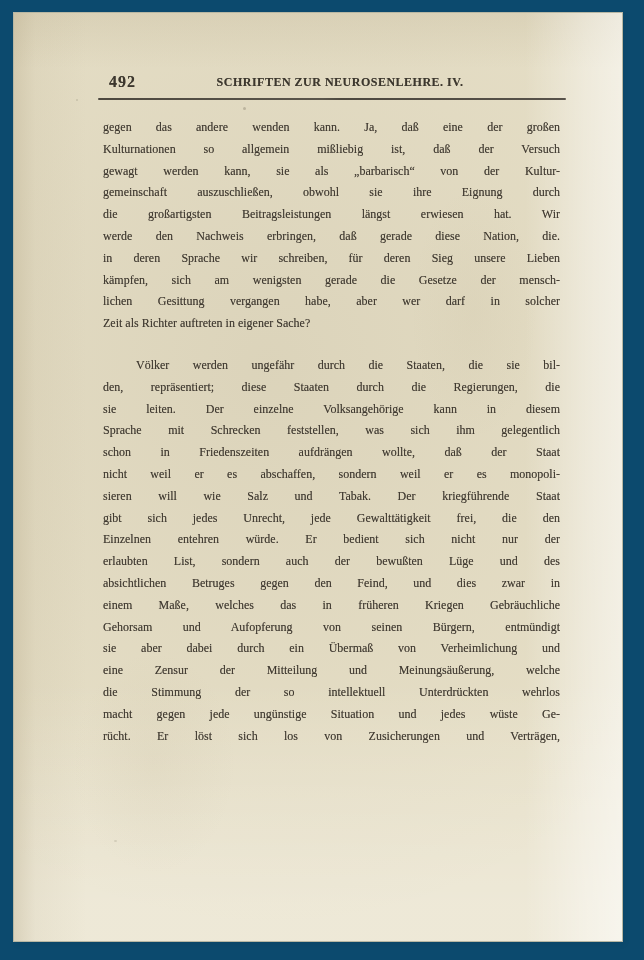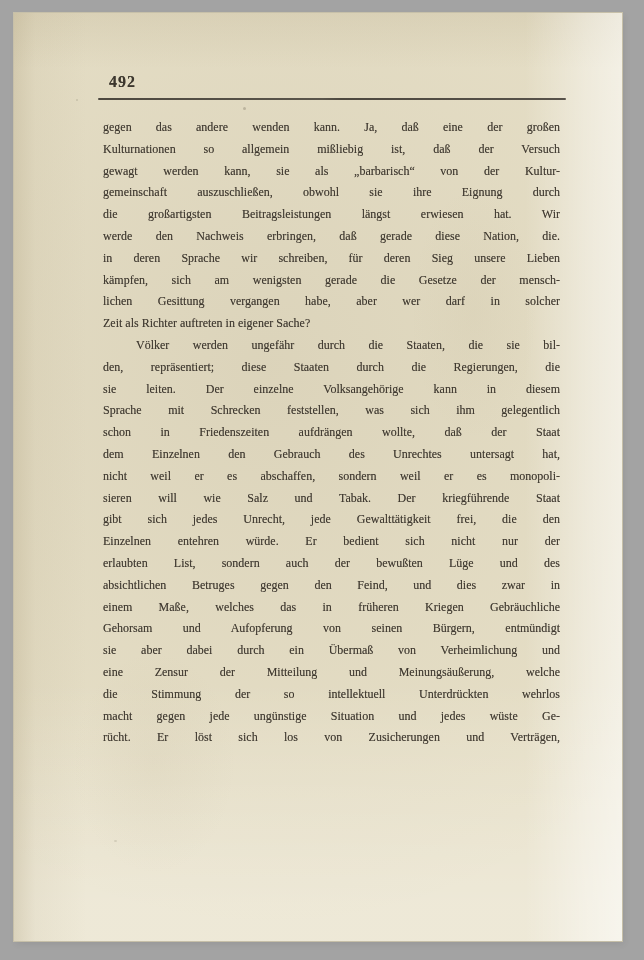--- a/index.html
+++ b/index.html
@@ -8,21 +8,21 @@
     width: 644px;
     height: 960px;
     background: #ffffff;
     overflow: hidden;
     font-family: "Liberation Serif", "DejaVu Serif", serif;
   }
   .scan-area {
     position: relative;
     width: 644px;
     height: 960px;
-    background: #a3a3a3;
+    background: #0c4a6e;
   }
   .page {
     position: absolute;
     left: 14px;
     top: 13px;
     width: 608px;
     height: 928px;
     background:
       linear-gradient(90deg,
         rgba(176,162,128,0.32) 0%, rgba(176,162,128,0.10) 3.5%,
@@ -87,21 +87,21 @@
     line-height: 21.8px;
     font-size: 12px;
     text-align: justify;
     text-align-last: justify;
     text-justify: inter-word;
     overflow: hidden;
     white-space: normal;
     color: #403a31;
     text-shadow: 0 0 0.55px rgba(64,58,49,0.5);
   }
-  .line.indent { padding-left: 33px; }
+  .line.indent { padding-left: 33px; margin-top: 20px; }
   .line.flush { text-align-last: left; }
   .speck {
     position: absolute;
     border-radius: 50%;
     background: rgba(90,82,64,0.55);
   }
   .speck.s1 { left: 229px; top: 94px; width: 3px; height: 3px; opacity: 0.5; }
   .speck.s2 { left: 62px;  top: 86px; width: 2px; height: 2px; opacity: 0.35; }
   .speck.s3 { left: 100px; top: 827px; width: 3px; height: 2px; opacity: 0.3; }
   .stain {
@@ -121,41 +121,41 @@
 </head>
 <body>
 
 <div class="scan-area">
   <div class="page">
     <div class="stain a"></div>
     <div class="stain b"></div>
 
     <div class="header-row">
       <span class="page-number">492</span>
+      <span class="running-title">SCHRIFTEN ZUR NEUROSENLEHRE. IV.</span>
     </div>
 
     <div class="header-rule"></div>
 
     <div class="page-body">
         <div class="line">gegen das andere wenden kann. Ja, daß eine der großen</div>
         <div class="line">Kulturnationen so allgemein mißliebig ist, daß der Versuch</div>
         <div class="line">gewagt werden kann, sie als „barbarisch“ von der Kultur-</div>
         <div class="line">gemeinschaft auszuschließen, obwohl sie ihre Eignung durch</div>
         <div class="line">die großartigsten Beitragsleistungen längst erwiesen hat. Wir</div>
         <div class="line">werde den Nachweis erbringen, daß gerade diese Nation, die.</div>
         <div class="line">in deren Sprache wir schreiben, für deren Sieg unsere Lieben</div>
         <div class="line">kämpfen, sich am wenigsten gerade die Gesetze der mensch-</div>
         <div class="line">lichen Gesittung vergangen habe, aber wer darf in solcher</div>
         <div class="line flush">Zeit als Richter auftreten in eigener Sache?</div>
         <div class="line indent">Völker werden ungefähr durch die Staaten, die sie bil-</div>
         <div class="line">den, repräsentiert; diese Staaten durch die Regierungen, die</div>
         <div class="line">sie leiten. Der einzelne Volksangehörige kann in diesem</div>
         <div class="line">Sprache mit Schrecken feststellen, was sich ihm gelegentlich</div>
         <div class="line">schon in Friedenszeiten aufdrängen wollte, daß der Staat</div>
-        <div class="line">dem Einzelnen den Gebrauch des Unrechtes untersagt hat,</div>
         <div class="line">nicht weil er es abschaffen, sondern weil er es monopoli-</div>
         <div class="line">sieren will wie Salz und Tabak. Der kriegführende Staat</div>
         <div class="line">gibt sich jedes Unrecht, jede Gewalttätigkeit frei, die den</div>
         <div class="line">Einzelnen entehren würde. Er bedient sich nicht nur der</div>
         <div class="line">erlaubten List, sondern auch der bewußten Lüge und des</div>
         <div class="line">absichtlichen Betruges gegen den Feind, und dies zwar in</div>
         <div class="line">einem Maße, welches das in früheren Kriegen Gebräuchliche</div>
         <div class="line">Gehorsam und Aufopferung von seinen Bürgern, entmündigt</div>
         <div class="line">sie aber dabei durch ein Übermaß von Verheimlichung und</div>
         <div class="line">eine Zensur der Mitteilung und Meinungsäußerung, welche</div>

